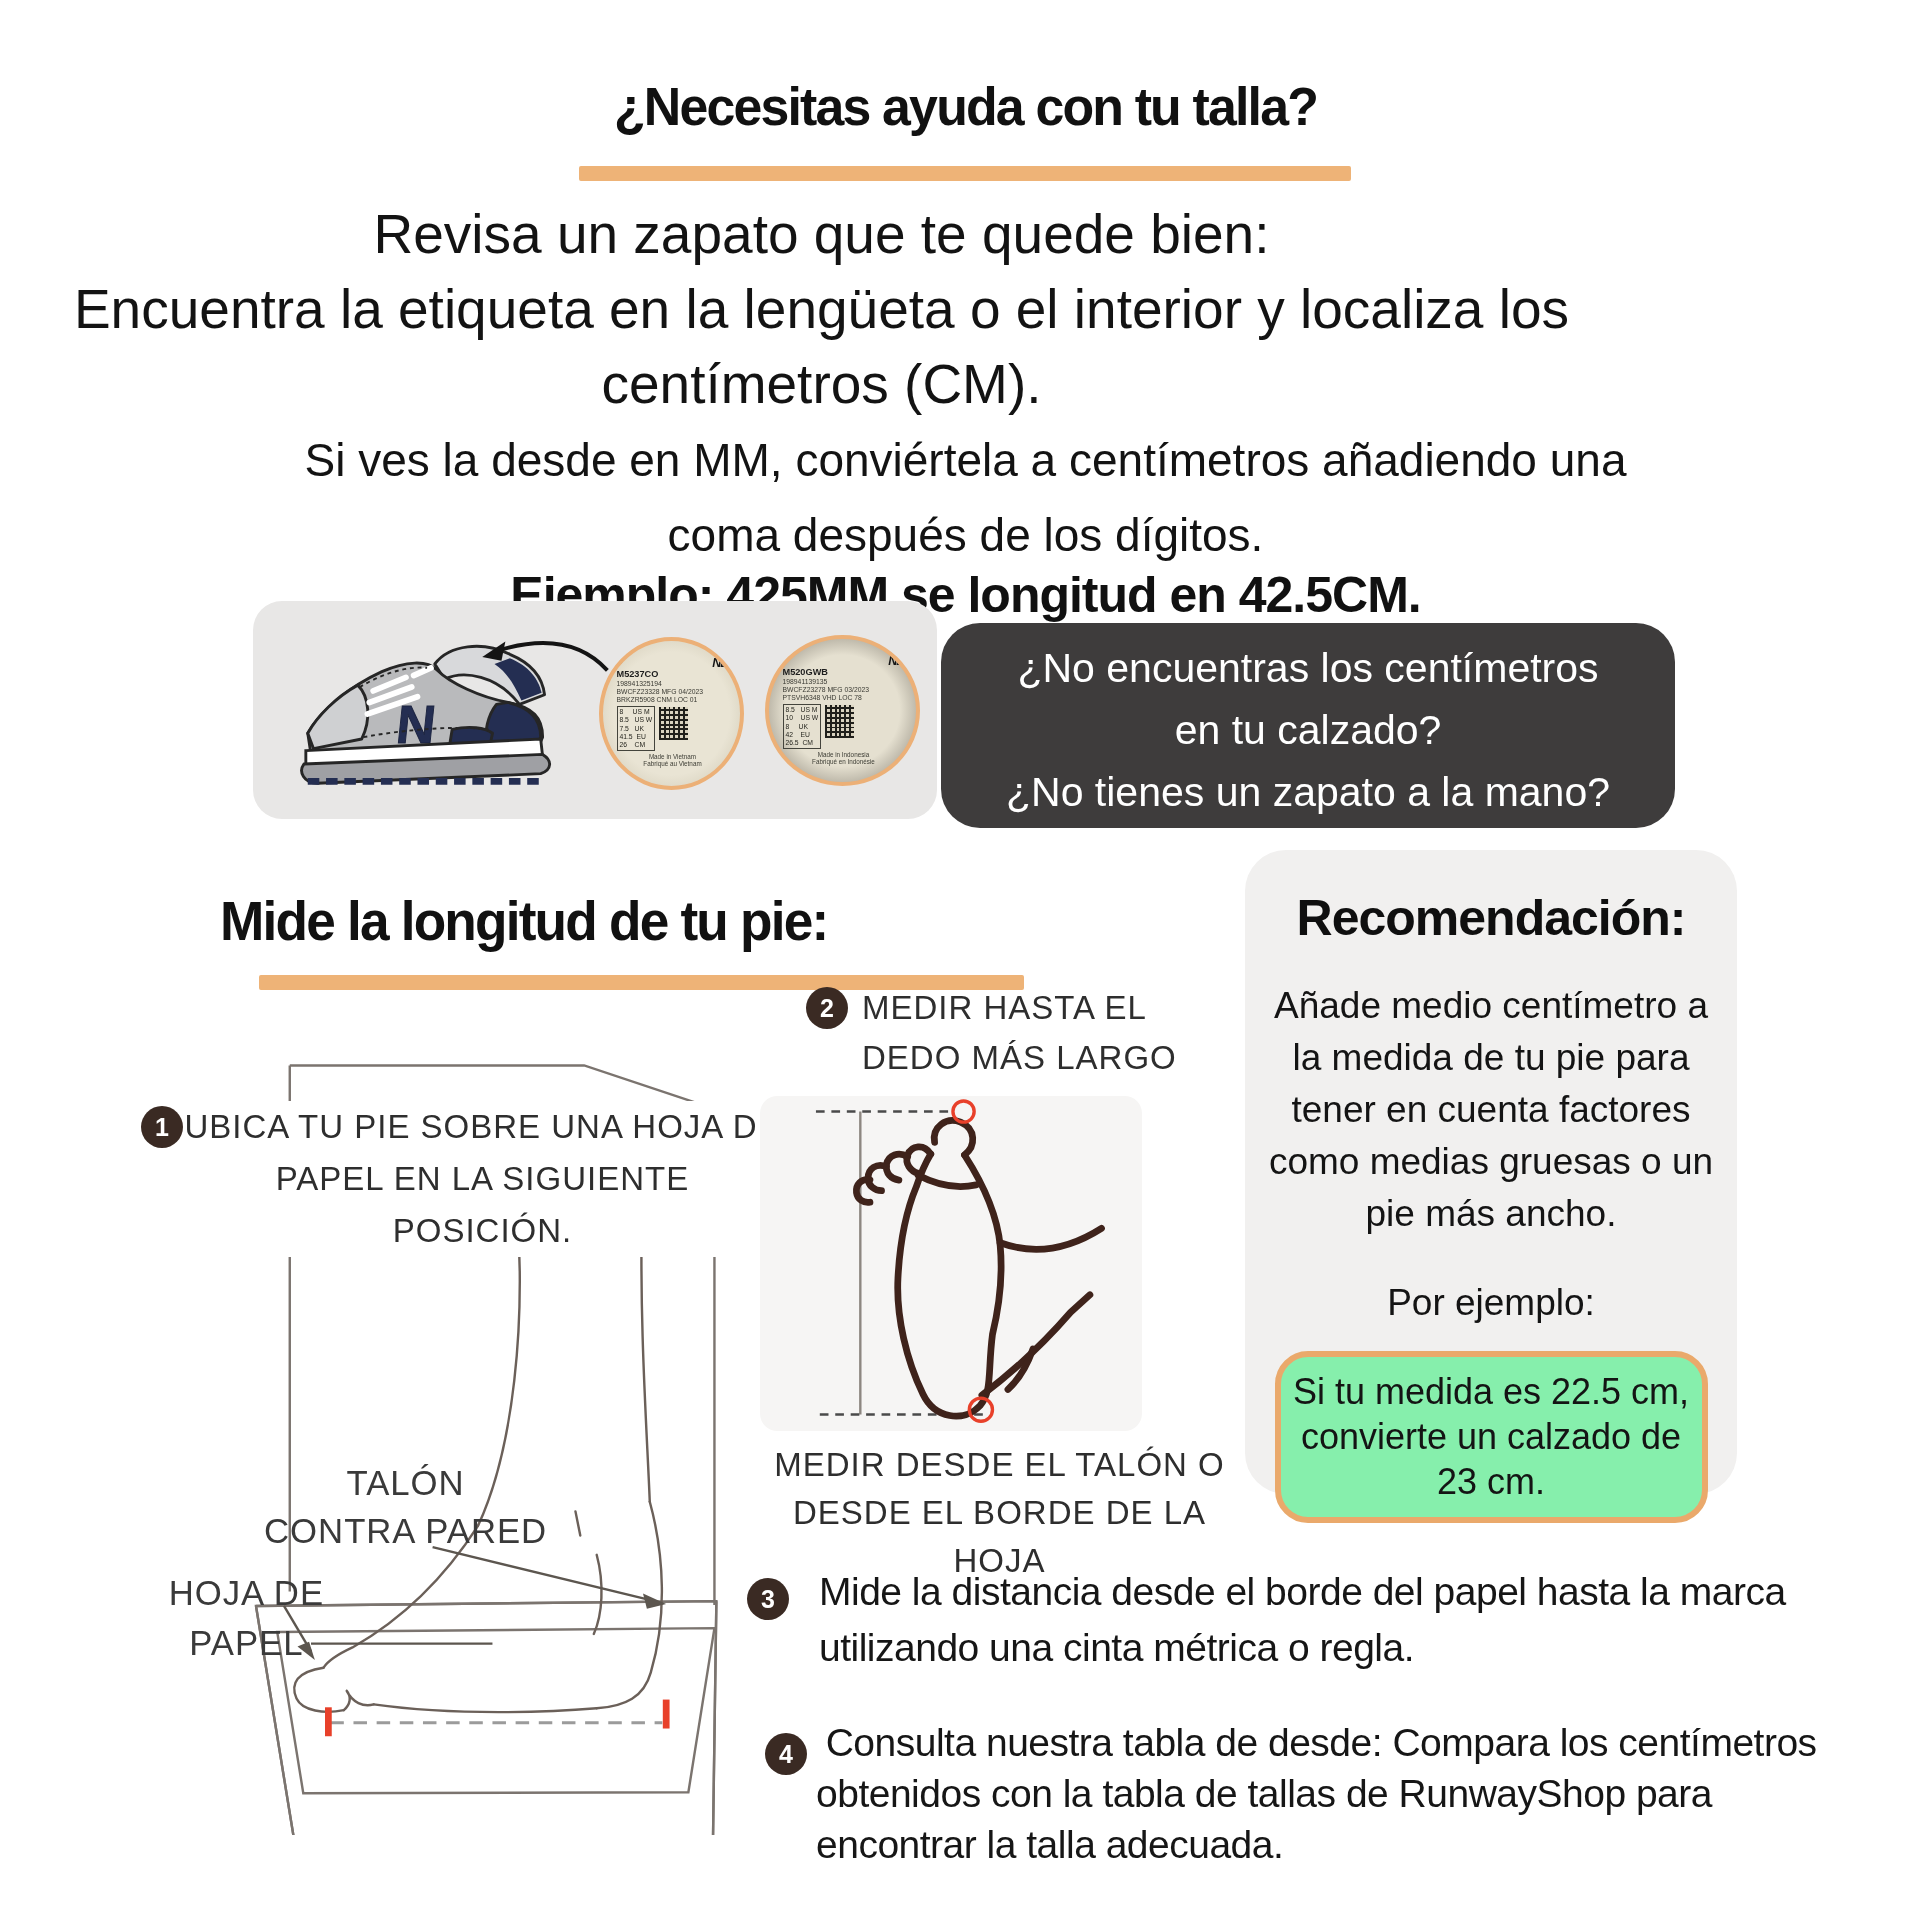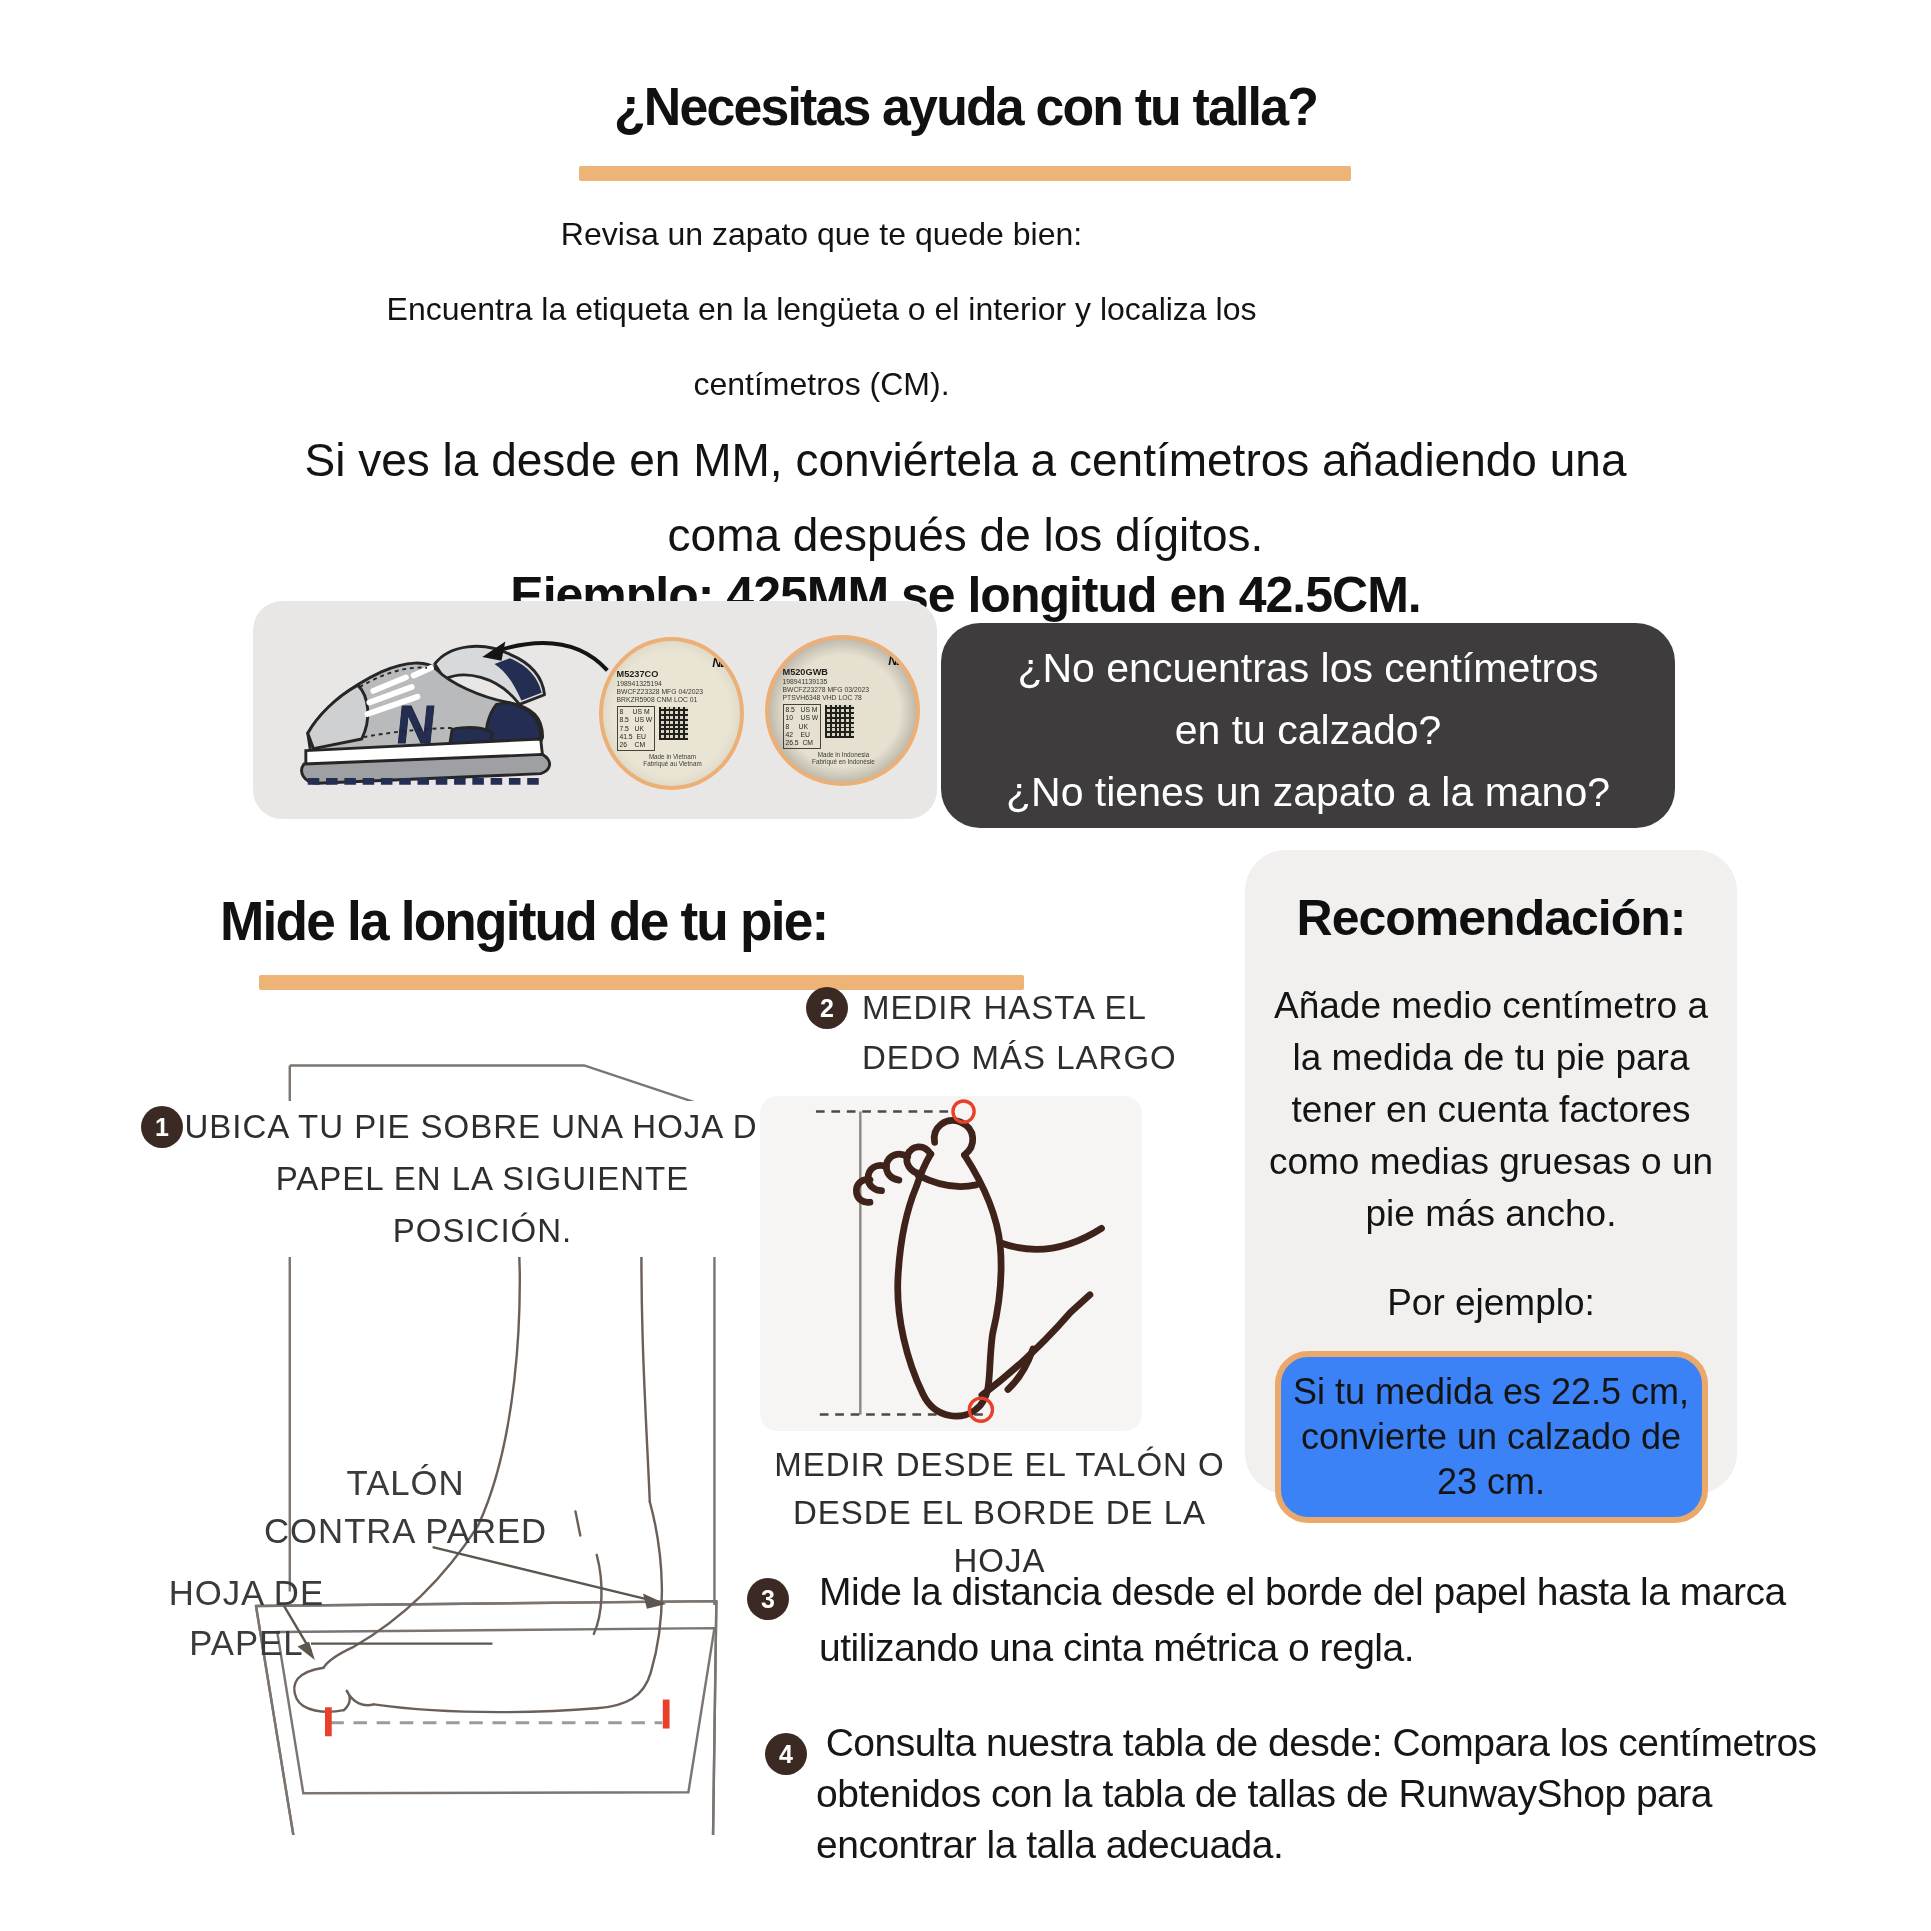--- a/index.html
+++ b/index.html
@@ -5,21 +5,21 @@
   html,body{margin:0;padding:0;background:#ffffff;}
   #page{position:relative;width:1931px;height:1931px;background:#ffffff;overflow:hidden;
         font-family:"Liberation Sans", sans-serif;color:#1a1a1a;}
   .abs{position:absolute;}
   .ctr{text-align:center;}
   
   .title{left:0;top:75px;width:1931px;font-size:54px;font-weight:700;letter-spacing:-1.9px;
          transform:scaleX(.96);color:#111;}
   .rule{background:#eeb377;border-radius:1.9px;}
   .rule-title{left:579px;top:166px;width:772px;height:15.4px;}
-  .p1{left:0;top:197px;width:1643px;font-size:32px;line-height:75px;color:#131313;}
+  .p1{left:0;top:197px;width:1643px;font-size:55px;line-height:75px;color:#131313;}
   .p2{left:0;top:423px;width:1931px;font-size:46px;line-height:75px;color:#131313;}
   .example{left:0;top:566px;width:1931px;font-size:50px;font-weight:700;letter-spacing:-1px;color:#111;}
   
   .shoe-panel{left:253px;top:601px;width:684px;height:218px;background:#e8e7e6;border-radius:29px;}
   .dark-box{left:941px;top:623px;width:734px;height:205px;background:#3e3c3c;border-radius:39px;
             color:#fff;font-size:41px;line-height:62px;padding-top:13.5px;box-sizing:border-box;}
   .oval{border:4.8px solid #ecb077;border-radius:50%;box-sizing:border-box;overflow:hidden;
         font-family:"Liberation Sans",sans-serif;}
   .oval1{left:599px;top:637px;width:145px;height:153px;background:radial-gradient(#e9e4d4 60%,#c9c2ac);}
   .oval2{left:765px;top:635px;width:155px;height:151px;background:radial-gradient(#e5e0d0 55%,#7a7468);}
@@ -50,21 +50,21 @@
   .step-body{font-size:39px;line-height:56px;color:#161616;letter-spacing:-0.5px;}
   .step3-text{left:819px;top:1564px;width:1023px;}
   .step4-text{left:816px;top:1717px;width:1033px;line-height:51px;}
   
   .mid-panel{left:760px;top:1096px;width:382px;height:335px;background:#f6f5f4;border-radius:17.4px;}
   .reco-panel{left:1245px;top:850px;width:492px;height:644px;background:#f1f0ef;border-radius:41px;
               box-sizing:border-box;}
   .reco-title{margin-top:39px;font-size:50px;font-weight:700;letter-spacing:-1px;color:#0f0f0f;}
   .reco-body{margin-top:33px;font-size:37px;line-height:52px;color:#141414;}
   .reco-ej{margin-top:42px;font-size:37px;color:#141414;}
-  .reco-box{margin:27px auto 0;width:433px;border:6.8px solid #eaa96b;border-radius:33px;background:#3b82f6;
+  .reco-box{margin:27px auto 0;width:433px;border:6.8px solid #eaa96b;border-radius:33px;background:#86efac;
             box-sizing:border-box;padding:11.6px 3.9px 13.5px;font-size:36px;line-height:45px;color:#141414;}
   svg text{font-family:"Liberation Sans",sans-serif;}
 </style>
 </head>
 <body>
 
 <div id="page">
 
   <div class="abs ctr title">¿Necesitas ayuda con tu talla?</div>
   <div class="abs rule rule-title"></div>

